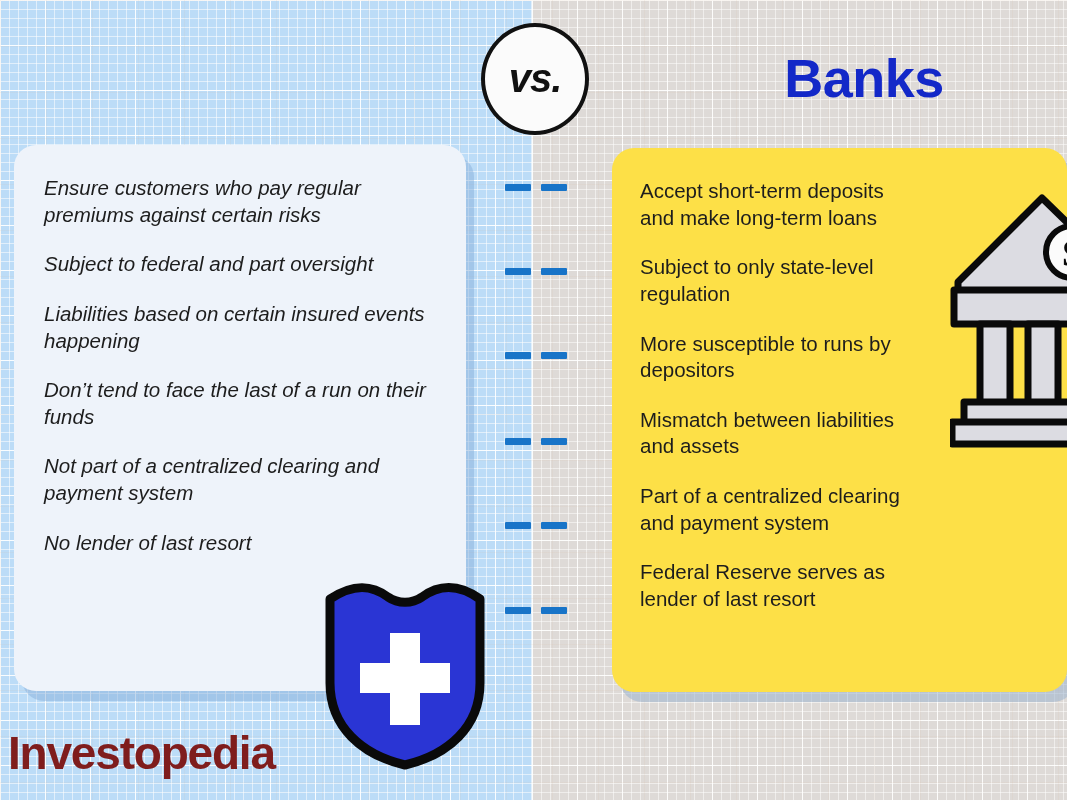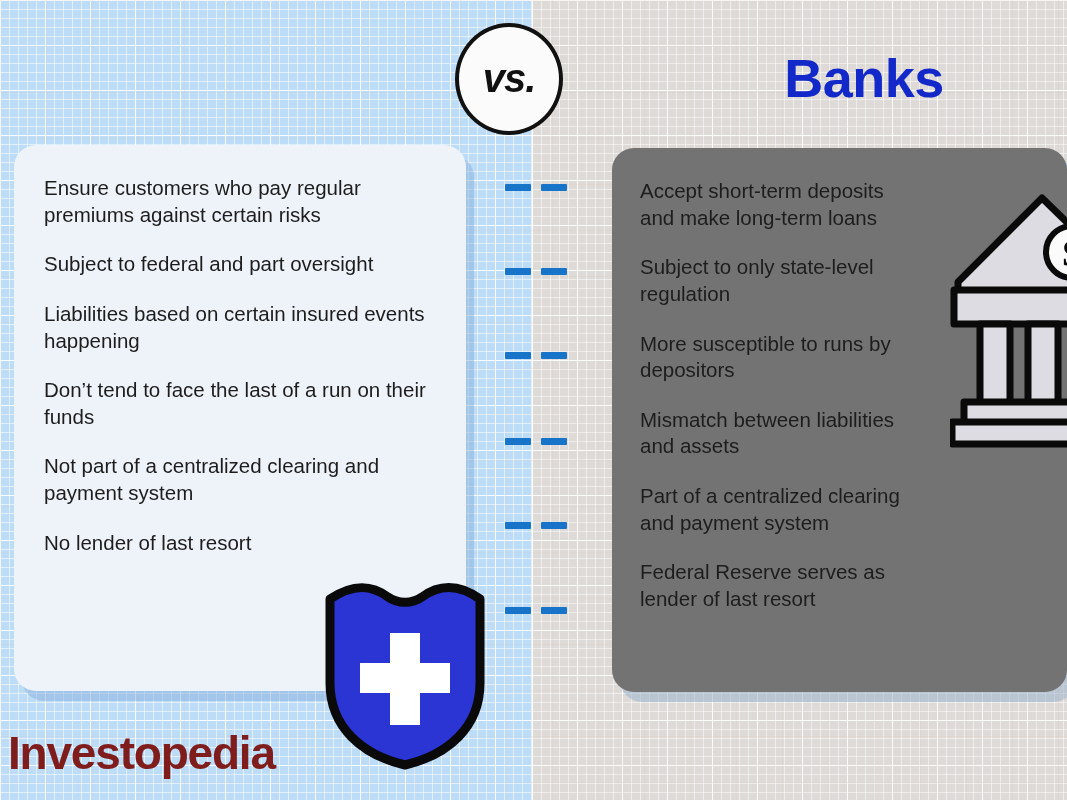--- a/index.html
+++ b/index.html
@@ -54,21 +54,21 @@
     font-weight:700;
     line-height:1.12;
     text-align:center;
     letter-spacing:-0.5px;
   }
   #title-left  { left:30px;  top:14px;  width:420px; font-size:46px; }
   #title-right { left:654px; top:48px;  width:420px; font-size:54px; }
 
   #vs-badge {
     position:absolute;
-    left:455px; top:23px;
+    left:481px; top:23px;
     width:108px; height:112px;
     border-radius:50%;
     background:#fbfbfb;
     border:4px solid #111;
     display:flex; align-items:center; justify-content:center;
     z-index:6;
   }
   #vs-badge .vs-text {
     font-size:40px; font-weight:700; font-style:italic;
     color:#111; letter-spacing:-1px;
@@ -78,24 +78,25 @@
   
   .card {
     position:absolute;
     border-radius:22px;
     z-index:3;
   }
   #card-left {
     left:14px; top:145px; width:452px; height:546px;
     background:#eef3fa;
     box-shadow: 8px 10px 0 rgba(130,170,215,.45);
+    font-style: italic;
   }
   #card-right {
     left:612px; top:148px; width:455px; height:544px;
-    background:#737373;
+    background:#fde047;
     box-shadow: 8px 10px 0 rgba(150,175,205,.50);
   }
   .card-inner { padding:30px 26px 0 30px; }
   #card-right .card-inner { padding-left:28px; padding-right:150px; }
 
   .item {
     color:#1d1d1d;
     font-size:20.5px;
     line-height:1.30;
     margin-bottom:23px;

